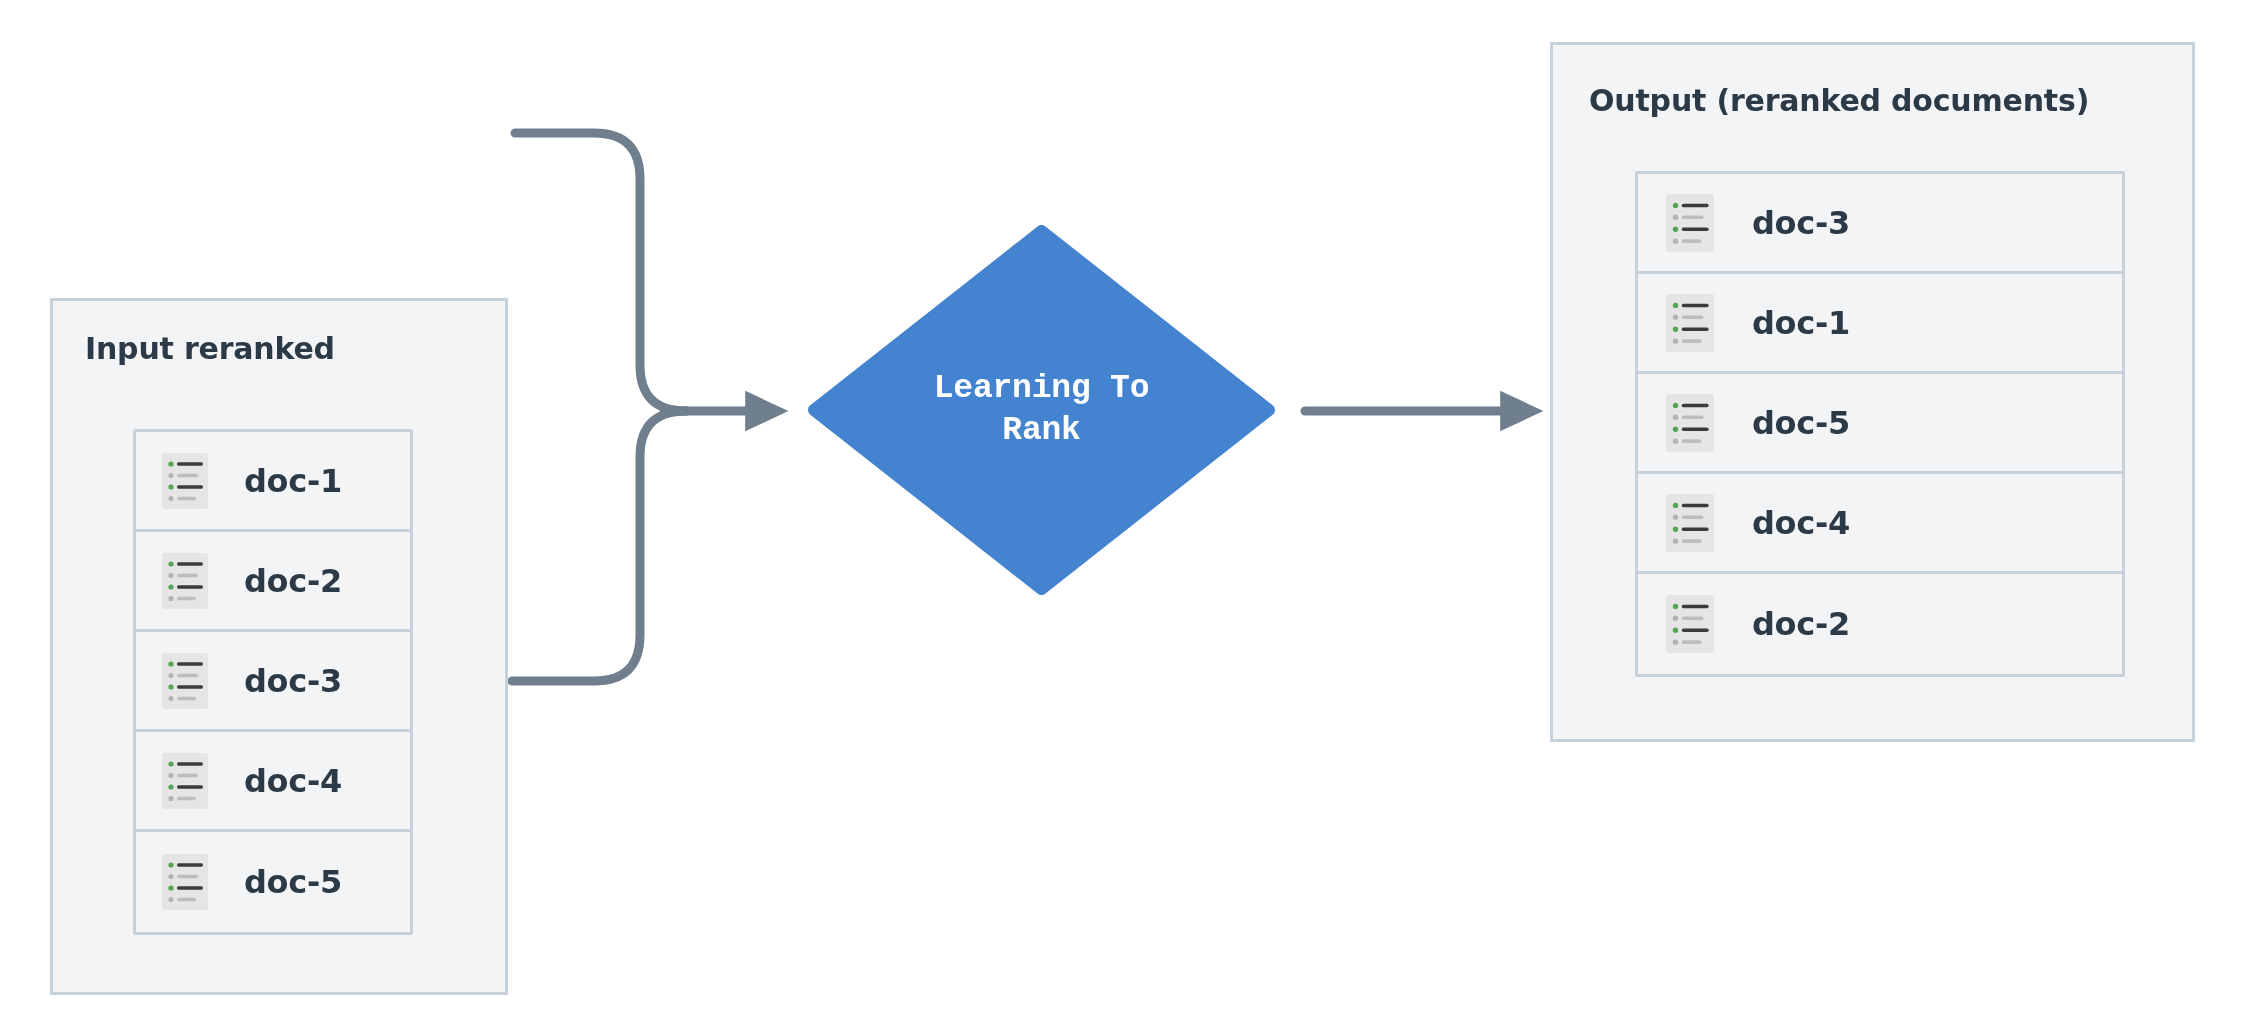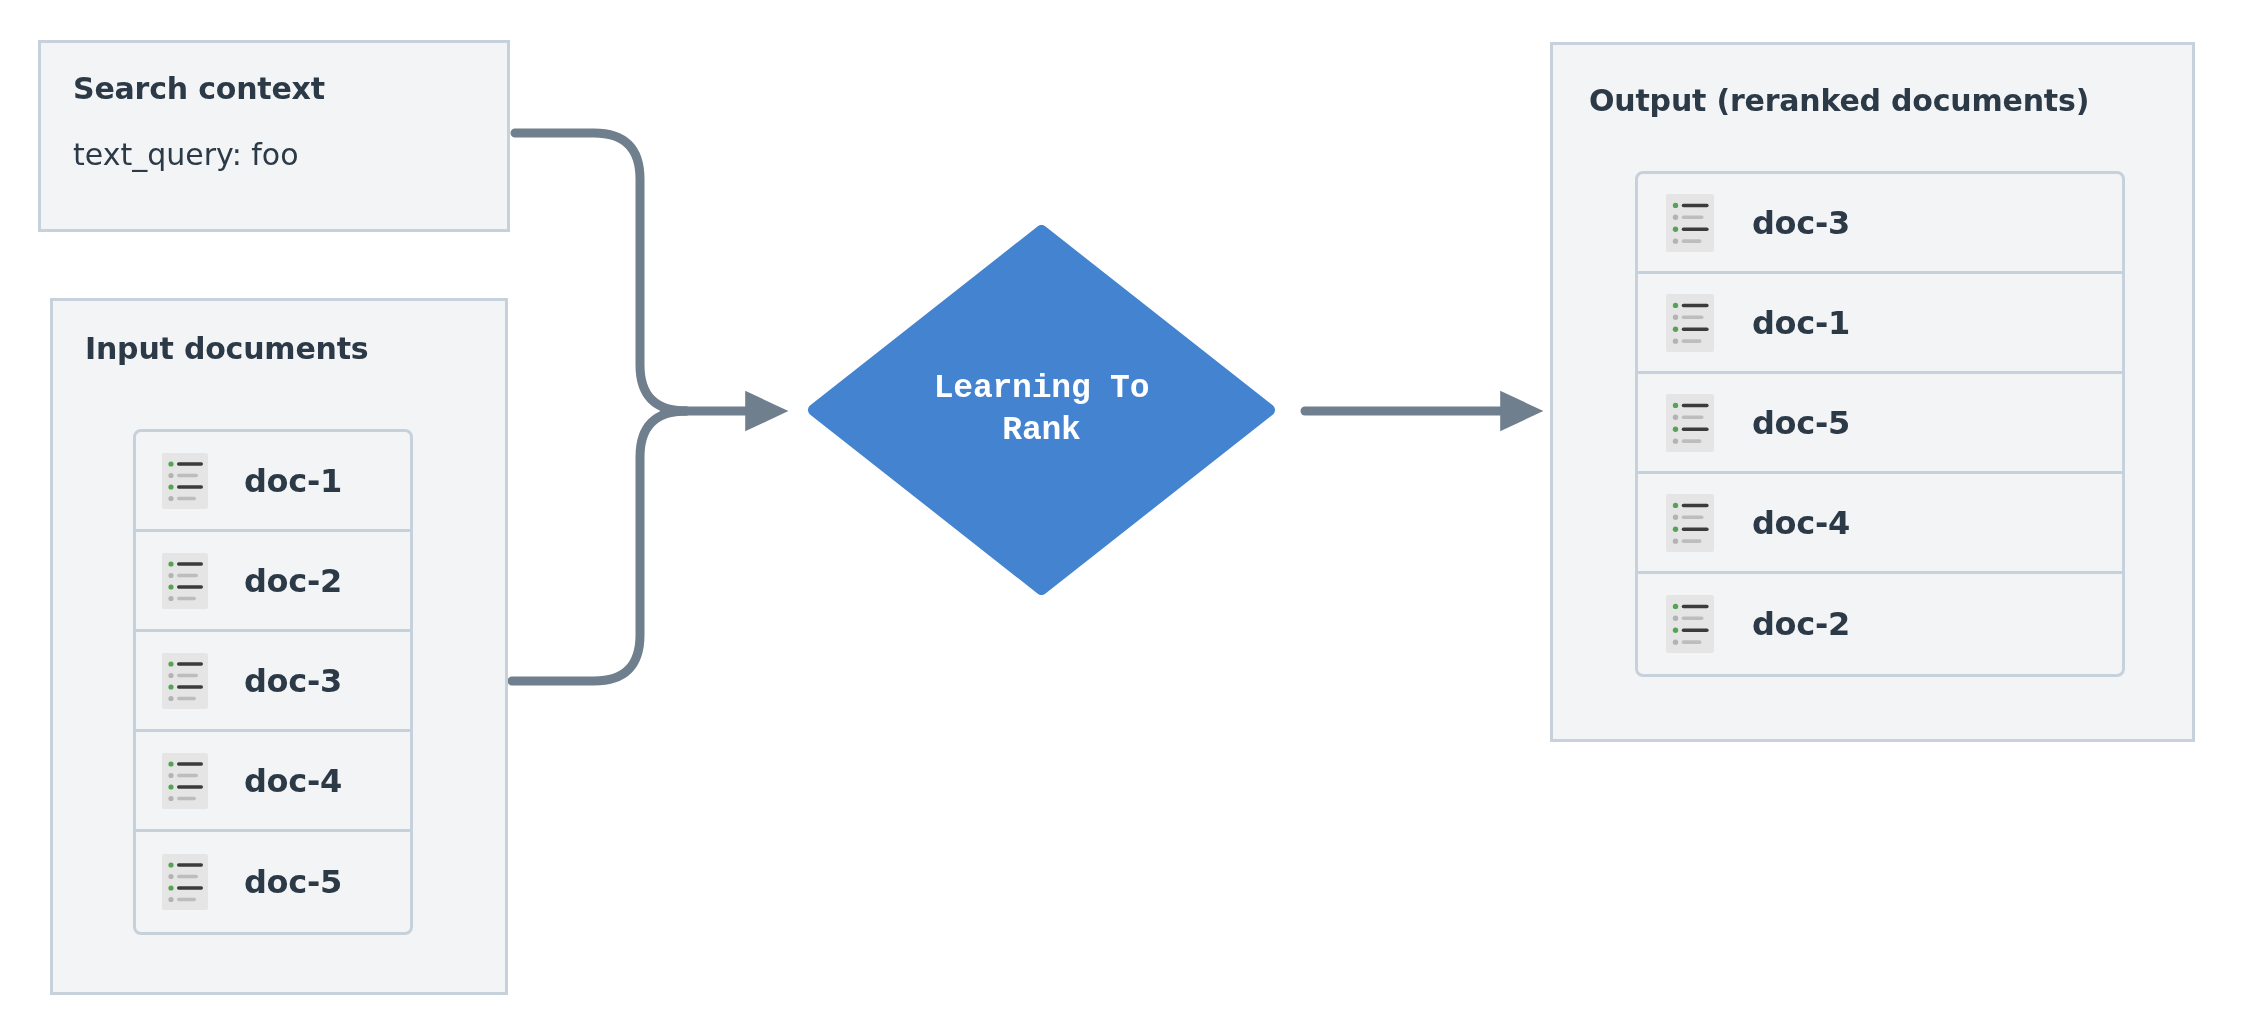--- a/index.html
+++ b/index.html
@@ -97,21 +97,21 @@
   #output-doc-list {
     position: absolute;
     left: 82px;
     top: 126px;
     width: 490px;
   }
 
   
   .doc-list {
     border: 3px solid #c6d1db;
-    border-radius: 8px;
+    border-radius: 2px;
     box-sizing: border-box;
     background: transparent;
     overflow: hidden;
     text-align: right;
   }
   .doc-item {
     display: flex;
     align-items: center;
     box-sizing: border-box;
     border-bottom: 3px solid #c6d1db;
@@ -201,27 +201,23 @@
 
     <path d="M 515 133 L 594 133 Q 640 133 640 179 L 640 365 Q 640 411 686 411" fill="none" stroke="#707f8e" stroke-width="9" stroke-linecap="round" stroke-linejoin="round"></path>
 
     <path d="M 512 681 L 594 681 Q 640 681 640 635 L 640 457 Q 640 411 686 411" fill="none" stroke="#707f8e" stroke-width="9" stroke-linecap="round" stroke-linejoin="round"></path>
 
     <path d="M 660 411 L 765 411" fill="none" stroke="#707f8e" stroke-width="9" stroke-linecap="butt" marker-end="url(#arrowhead)"></path>
 
     <path d="M 1305 411 L 1520 411" fill="none" stroke="#707f8e" stroke-width="9" stroke-linecap="round" marker-end="url(#arrowhead)"></path>
   </svg>
 
-  <div class="panel" id="search-context">
-    <div class="panel-title">Search context</div>
-    <div class="kv">text_query: foo</div>
-  </div>
 
   <div class="panel" id="input-documents">
-    <div class="panel-title">Input documents</div>
+    <div class="panel-title">Input reranked</div>
     <div class="doc-list" id="input-doc-list">
         <div class="doc-item">
           <span class="doc-icon"><svg viewBox="0 0 46 56" xmlns="http://www.w3.org/2000/svg" width="100%" height="100%">
               <circle cx="9" cy="11" r="2.6" fill="#55a455"></circle>
               <rect x="15" y="9.3" width="26" height="3.4" rx="1.7" fill="#3b3b3b"></rect>
               <circle cx="9" cy="22.5" r="2.6" fill="#b3b3b3"></circle>
               <rect x="15" y="20.8" width="21" height="3.4" rx="1.7" fill="#bdbdbd"></rect>
               <circle cx="9" cy="34" r="2.6" fill="#55a455"></circle>
               <rect x="15" y="32.3" width="26" height="3.4" rx="1.7" fill="#3b3b3b"></rect>
               <circle cx="9" cy="45.5" r="2.6" fill="#b3b3b3"></circle>

